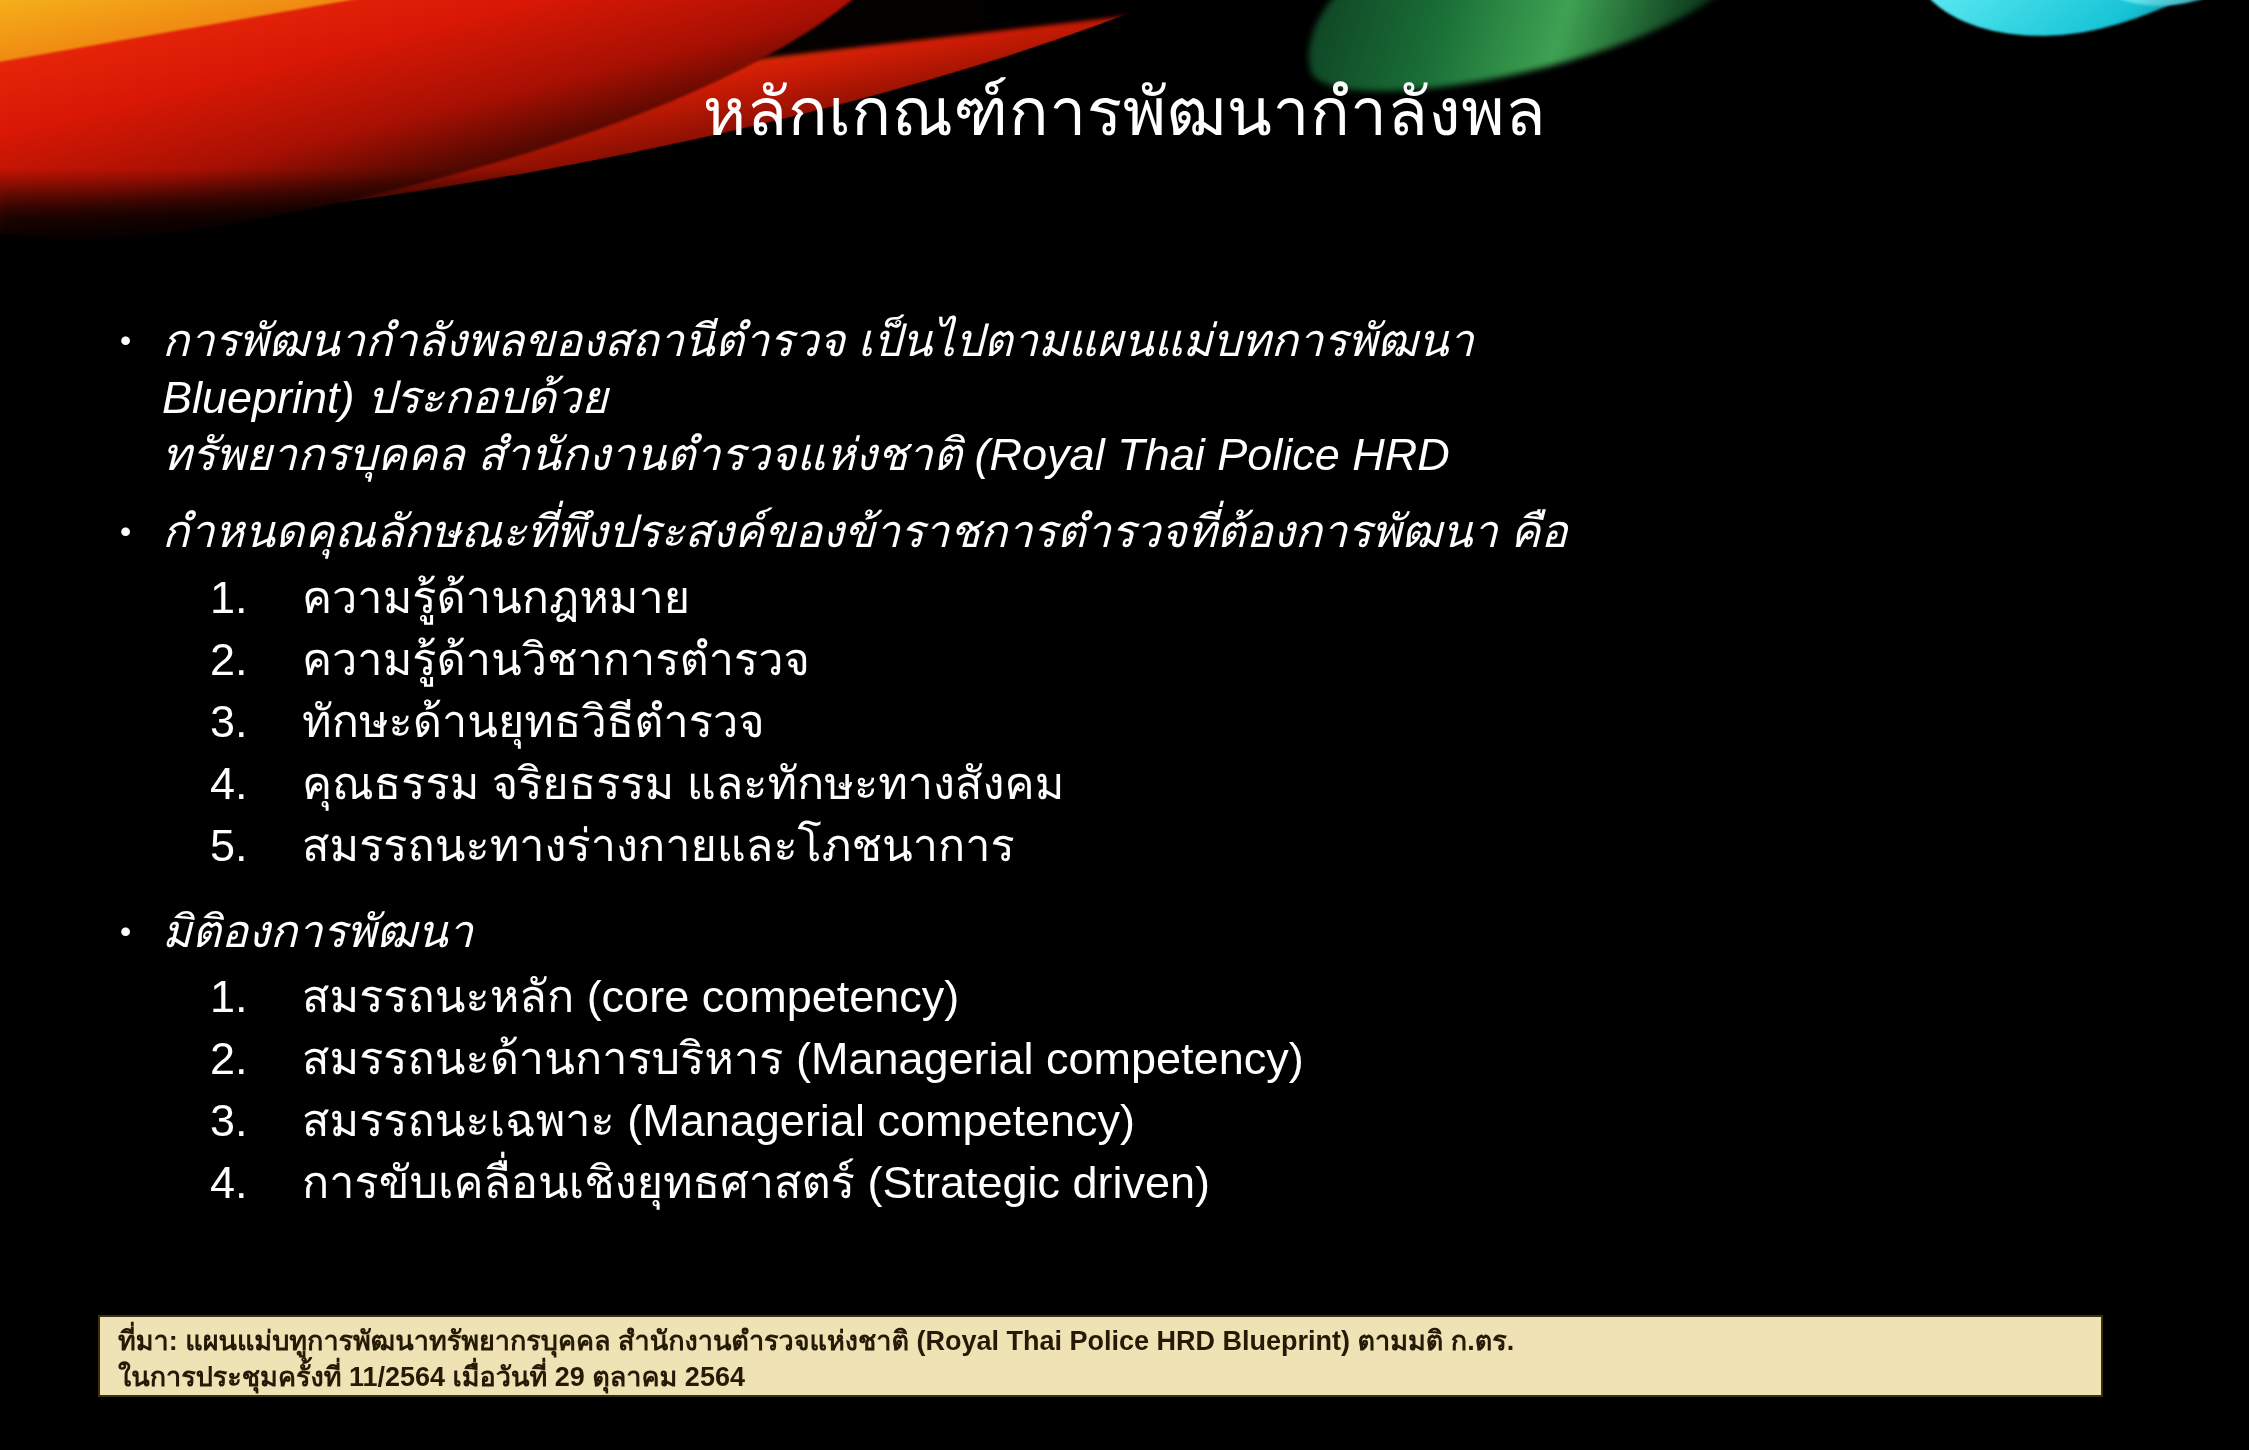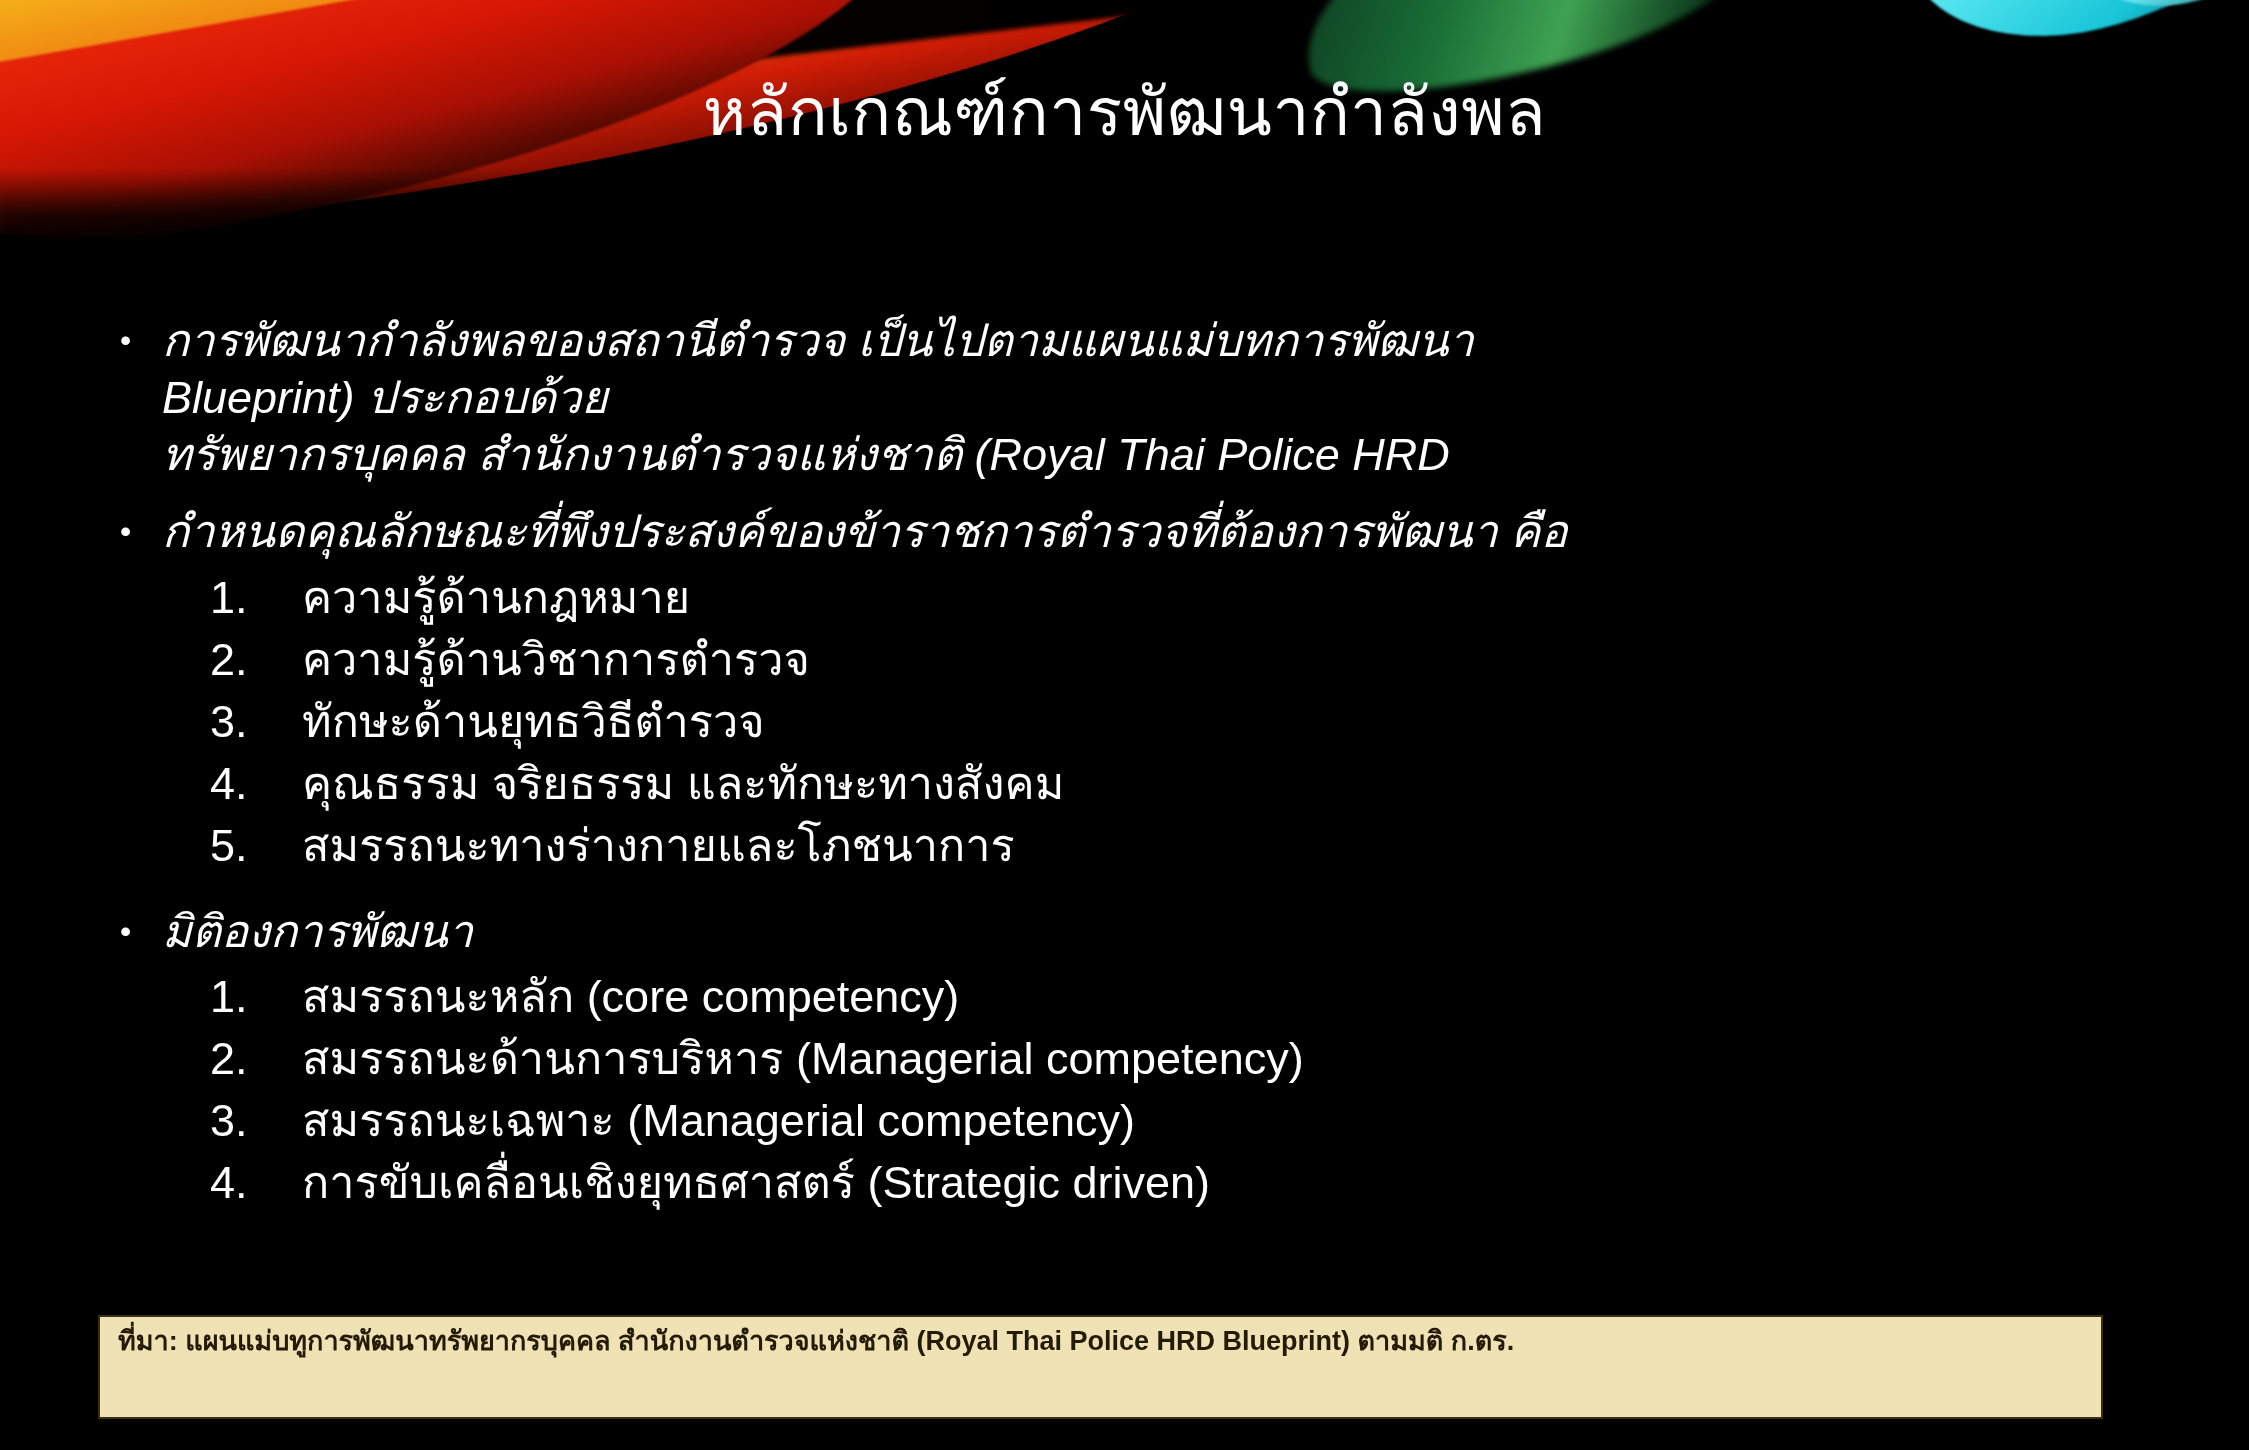--- a/index.html
+++ b/index.html
@@ -185,21 +185,21 @@
 
   .gap-sm { height: 14px; }
   .gap-md { height: 26px; }
 
   
   .source-box {
     position: absolute;
     left: 98px;
     top: 1315px;
     width: 2005px;
-    height: 104px;
+    height: 82px;
     background: #efe2b4;
     border: 2px solid #3a2e10;
     box-sizing: border-box;
     padding: 7px 16px 0 18px;
     color: #241a06;
     font-size: 27px;
     font-weight: bold;
     line-height: 1.32;
     z-index: 7;
   }
@@ -292,15 +292,16 @@
       <div class="lvl2">
         <span class="num">4.</span>
         <span class="txt">การขับเคลื่อนเชิงยุทธศาสตร์ (Strategic driven)</span>
       </div>
     </div>
 
   </div>
 
   <div class="source-box">
     <span class="line">ที่มา: แผนแม่บทูการพัฒนาทรัพยากรบุคคล สำนักงานตำรวจแห่งชาติ (Royal Thai Police HRD  Blueprint) ตามมติ ก.ตร.</span>
+    <span class="line">ในการประชุมครั้งที่ 11/2564 เมื่อวันที่ 29 ตุลาคม 2564</span>
   </div>
 
 </div>
 
 </body></html>

